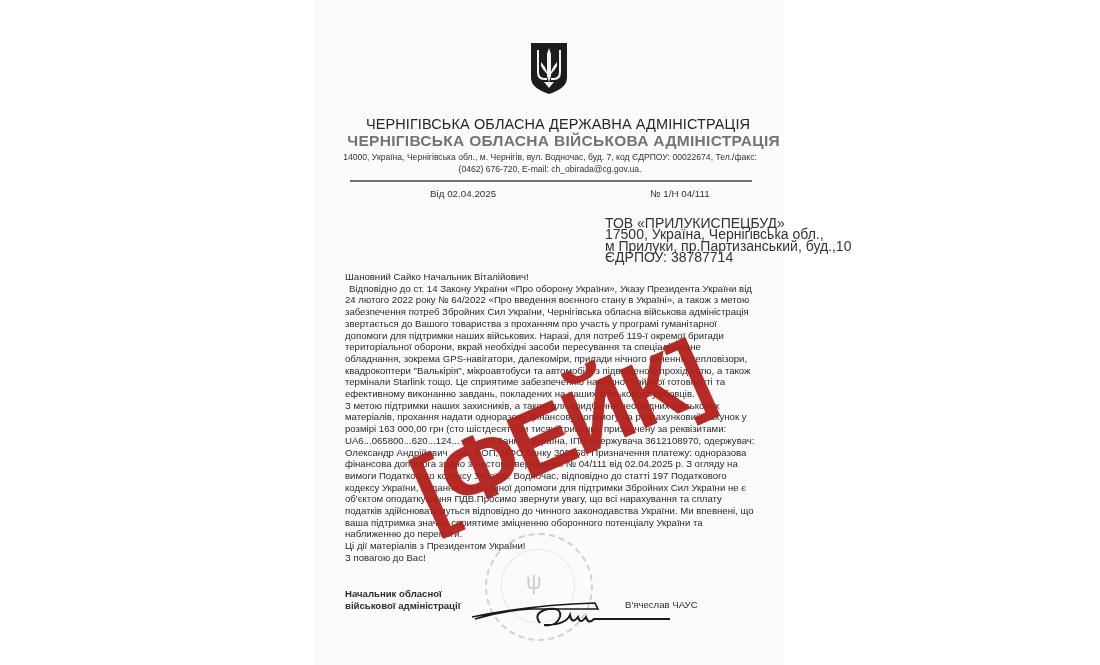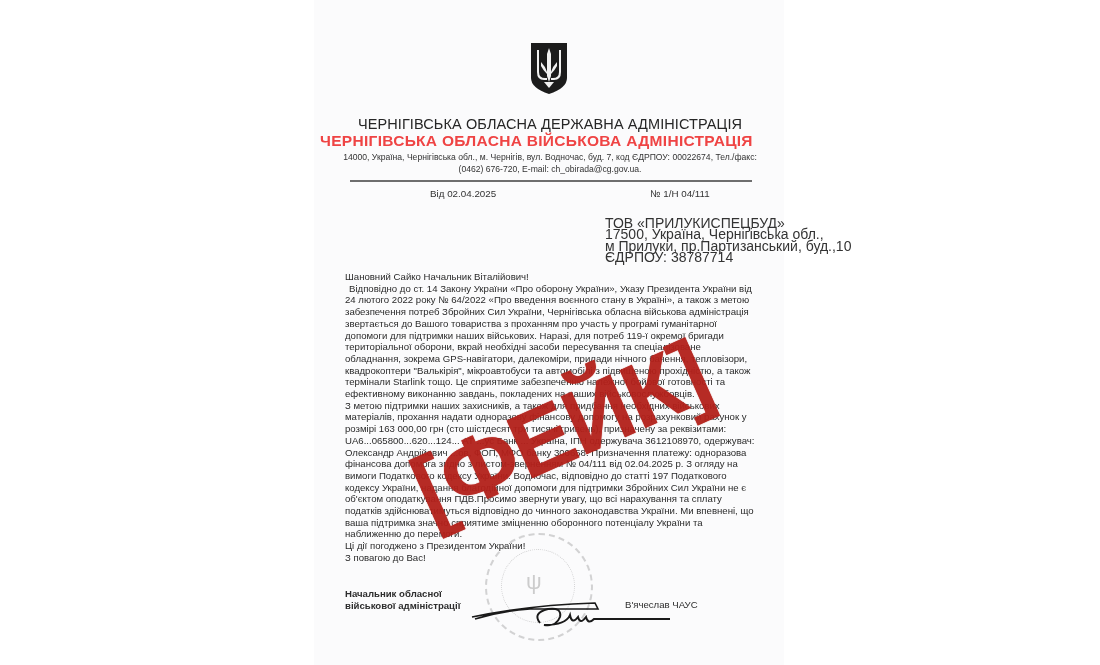--- a/index.html
+++ b/index.html
@@ -1,22 +1,22 @@
 <!DOCTYPE html>
 <html><head>
 <meta charset="utf-8">
 <style>
   html, body { margin:0; padding:0; }
   body { width:1100px; height:665px; background:#ffffff; position:relative; overflow:hidden;
          font-family:"Liberation Sans", sans-serif; color:#222; }
   .page { position:absolute; left:315px; top:0; width:468px; height:665px; background:#fbfbfc;
           box-shadow: 0 0 1px #e6e6ea; }
   .emblem { position:absolute; left:530px; top:42px; width:38px; height:53px; }
-  .h1 { position:absolute; left:320px; width:460px; top:116px; text-align:center; font-size:14.5px; color:#262626; letter-spacing:0.1px; }
-  .h2 { position:absolute; left:320px; width:460px; top:132px; text-align:left; font-size:15.5px; font-weight:bold; color:#ef4444; letter-spacing:0.3px; }
+  .h1 { position:absolute; left:328px; width:460px; top:116px; text-align:center; font-size:14.5px; color:#262626; letter-spacing:0.1px; }
+  .h2 { position:absolute; left:320px; width:460px; top:132px; text-align:right; font-size:15.5px; font-weight:bold; color:#737373; letter-spacing:0.3px; }
   .addr { position:absolute; left:340px; width:420px; top:151px; text-align:center; font-size:8.6px; line-height:12px; color:#333; }
   .rule { position:absolute; left:350px; top:180px; width:402px; height:2px; background:#555; opacity:0.85; }
   .date { position:absolute; left:394px; top:188px; font-size:9.8px; color:#333;padding-left:36px; }
   .num { position:absolute; left:650px; top:188px; font-size:9.8px; color:#333; }
   .recipient { position:absolute; left:605px; top:218px; font-size:14px; line-height:11.4px; color:#333; }
   .body { position:absolute; left:345px; top:271px; width:412px; font-size:9.6px; line-height:11.7px; color:#2a2a2a; }
   .body p { margin:0; }
   .body .ind { text-indent:4px; }
   .sign-left { position:absolute; left:345px; top:588px; font-size:9.6px; line-height:12px; font-weight:bold; color:#2d2d2d; }
   .sign-right { position:absolute; left:625px; top:599px; font-size:9.6px; font-weight:normal; color:#2d2d2d; }
@@ -61,21 +61,21 @@
   <div>ТОВ «ПРИЛУКИСПЕЦБУД»</div>
   <div>17500, Україна, Чернігівська обл.,</div>
   <div>м Прилуки, пр.Партизанський, буд.,10</div>
   <div>ЄДРПОУ: 38787714</div>
 </div>
 
 <div class="body">
   <p>Шановний Сайко Начальник Віталійович!</p>
   <p class="ind">Відповідно до ст. 14 Закону України «Про оборону України», Указу Президента України від 24 лютого 2022 року № 64/2022 «Про введення воєнного стану в Україні», а також з метою забезпечення потреб Збройних Сил України, Чернігівська обласна військова адміністрація звертається до Вашого товариства з проханням про участь у програмі гуманітарної допомоги для підтримки наших військових. Наразі, для потреб 119-ї окремої бригади територіальної оборони, вкрай необхідні засоби пересування та спеціалізоване обладнання, зокрема GPS-навігатори, далекоміри, прилади нічного бачення, тепловізори, квадрокоптери "Валькірія", мікроавтобуси та автомобілі з підвищеною прохідністю, а також термінали Starlink тощо. Це сприятиме забезпеченню належної бойової готовності та ефективному виконанню завдань, покладених на наших військовослужбовців.</p>
   <p>З метою підтримки наших захисників, а також для придбання необхідних військових матеріалів, прохання надати одноразову фінансову допомогу на розрахунковий рахунок у розмірі 163 000,00 грн (сто шістдесят три тисячі гривень), призначену за реквізитами: UA6...065800...620...124... АТ ...ус Банк ... Україна, ІПН одержувача 3612108970, одержувач: Олександр Андрійович ...ов, ФОП, МФО банку 300658. Призначення платежу: одноразова фінансова допомога згідно з листом-зверненням № 04/111 від 02.04.2025 р. З огляду на вимоги Податкового кодексу України. Водночас, відповідно до статті 197 Податкового кодексу України, надання благодійної допомоги для підтримки Збройних Сил України не є об'єктом оподаткування ПДВ.Просимо звернути увагу, що всі нарахування та сплату податків здійснюватимуться відповідно до чинного законодавства України. Ми впевнені, що ваша підтримка значно сприятиме зміцненню оборонного потенціалу України та наближенню до перемоги.</p>
-  <p>Ці дії погоджено з Президентом України!</p>
+  <p>Ці дії матеріалів з Президентом України!</p>
   <p>З повагою до Вас!</p>
 </div>
 
 <div class="seal">
   <div class="seal-inner"></div>
   <div class="seal-trident">ψ</div>
 </div>
 
 <div class="sign-left">
   <div>Начальник обласної</div>

